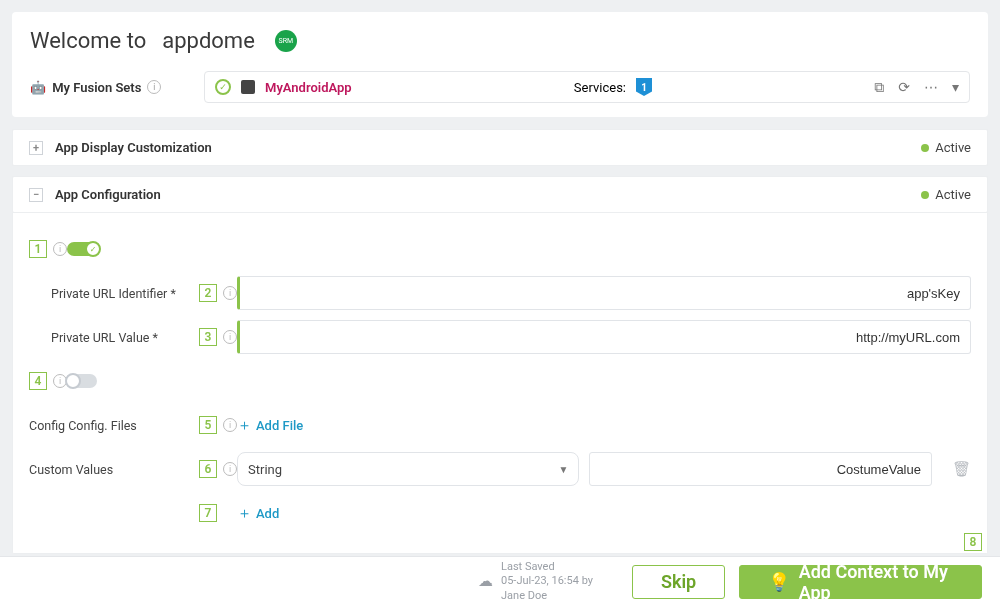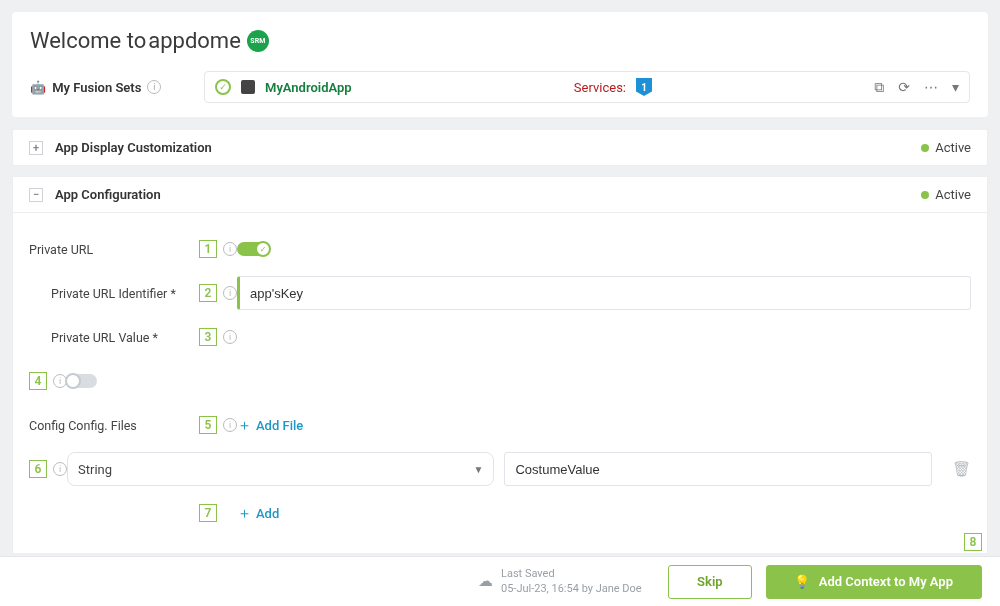--- a/index.html
+++ b/index.html
@@ -20,32 +20,32 @@
   .header-card {
     margin: 12px;
     padding: 16px 18px 14px;
   }
   .welcome {
     font-size: 22px;
     font-weight: 400;
     color: #3a3a3a;
     display: flex;
     align-items: center;
-    gap: 6px;
+    gap: 20px;
   }
   .welcome-logo {
     width: 22px; height: 22px;
     background: #1aa34a;
     border-radius: 50%;
     display: inline-flex;
     align-items: center;
     justify-content: center;
     color: #fff;
     font-size: 7px;
-    font-weight: 700;
+    font-weight: 400;
   }
   .fusion-row {
     display: flex;
     align-items: center;
     margin-top: 18px;
     gap: 14px;
   }
   .fusion-label {
     display: flex;
     align-items: center;
@@ -83,22 +83,22 @@
     justify-content: center;
     color: #8bc34a;
     font-size: 9px;
   }
   .android-badge {
     width: 14px; height: 14px;
     background: #444;
     border-radius: 2px;
     display:inline-block;
   }
-  .app-name { font-weight: 600; color: #15803d; }
-  .services-label { color: #b91c1c; margin-left: auto; }
+  .app-name { font-weight: 600; color: #be185d; }
+  .services-label { color: #000000; margin-left: auto; }
   .services-badge {
     width: 16px; height: 18px;
     background: #1e90d6;
     color: #fff;
     font-size: 10px;
     font-weight: 700;
     display: inline-flex;
     align-items: center;
     justify-content: center;
     clip-path: polygon(50% 100%, 0 75%, 0 0, 100% 0, 100% 75%);
@@ -184,20 +184,21 @@
   .text-input {
     flex: 1;
     height: 34px;
     border: 1px solid #e1e4e8;
     border-left: 3px solid #8bc34a;
     border-radius: 3px;
     padding: 0 10px;
     font-size: 13px;
     color: #333;
     outline: none;
+    text-align: right;
   }
   .text-input.plain { border-left: 1px solid #e1e4e8; }
   .toggle {
     width: 30px; height: 14px;
     background: #8bc34a;
     border-radius: 8px;
     position: relative;
   }
   .toggle.off { background: #d9dde1; }
   .toggle .knob {
@@ -241,21 +242,21 @@
     align-items: center;
     justify-content: flex-end;
     gap: 14px;
     padding: 0 18px;
   }
   .last-saved { color: #9a9fa6; font-size: 11px; line-height: 1.3; text-align: left; display:flex;align-items:center;gap:8px; margin-right:auto; margin-left:460px;}
   .btn {
     height: 34px;
     border-radius: 3px;
     padding: 0 28px;
-    font-size: 13px;
+    font-size: 18px;
     font-weight: 600;
     display: inline-flex;
     align-items: center;
     gap: 8px;
     cursor: pointer;
   }
   .btn-outline {
     border: 1px solid #8bc34a;
     color: #6da52a;
     background: #fff;
@@ -322,21 +323,20 @@
 <div class="section-row" style="margin-top:10px;">
   <span class="section-toggle">−</span>
   <span>App Configuration</span>
   <span class="status-dot"></span>
   <span class="status-text">Active</span>
 </div>
 
 <div class="config-body">
 
   <div class="form-row">
-    <div class="form-label">Private URL</div>
     <div class="annot-wrap">
       <span class="annot">1</span>
       <span class="info-icon">i</span>
     </div>
     <div class="control-cell">
       <div class="toggle">
           <span class="knob">✓</span>
         </div>
     </div>
   </div>
@@ -350,20 +350,23 @@
     <div class="control-cell">
       <input class="text-input" value="app'sKey" style="">
     </div>
   </div>
 
   <div class="form-row">
     <div class="form-label indent">Private URL Value *</div>
     <div class="annot-wrap">
       <span class="annot">3</span>
       <span class="info-icon">i</span>
+    </div>
+    <div class="control-cell">
+      <input class="text-input" value="http://myURL.com" style="">
     </div>
   </div>
 
   <div class="form-row">
     <div class="annot-wrap">
       <span class="annot">4</span>
       <span class="info-icon">i</span>
     </div>
     <div class="control-cell">
       <div class="toggle off">
@@ -380,20 +383,21 @@
     </div>
     <div class="control-cell">
       <span class="link-btn">
         <span class="plus">＋</span>
         <span>Add File</span>
       </span>
     </div>
   </div>
 
   <div class="form-row">
+    <div class="form-label">Custom Values</div>
     <div class="annot-wrap">
       <span class="annot">6</span>
       <span class="info-icon">i</span>
     </div>
     <div class="control-cell">
       <div class="select" style="flex:1">
         <span>String</span>
         <span class="caret">▼</span>
       </div>
       <input class="text-input plain" style="flex: 1 1 0%;" value="CostumeValue">

